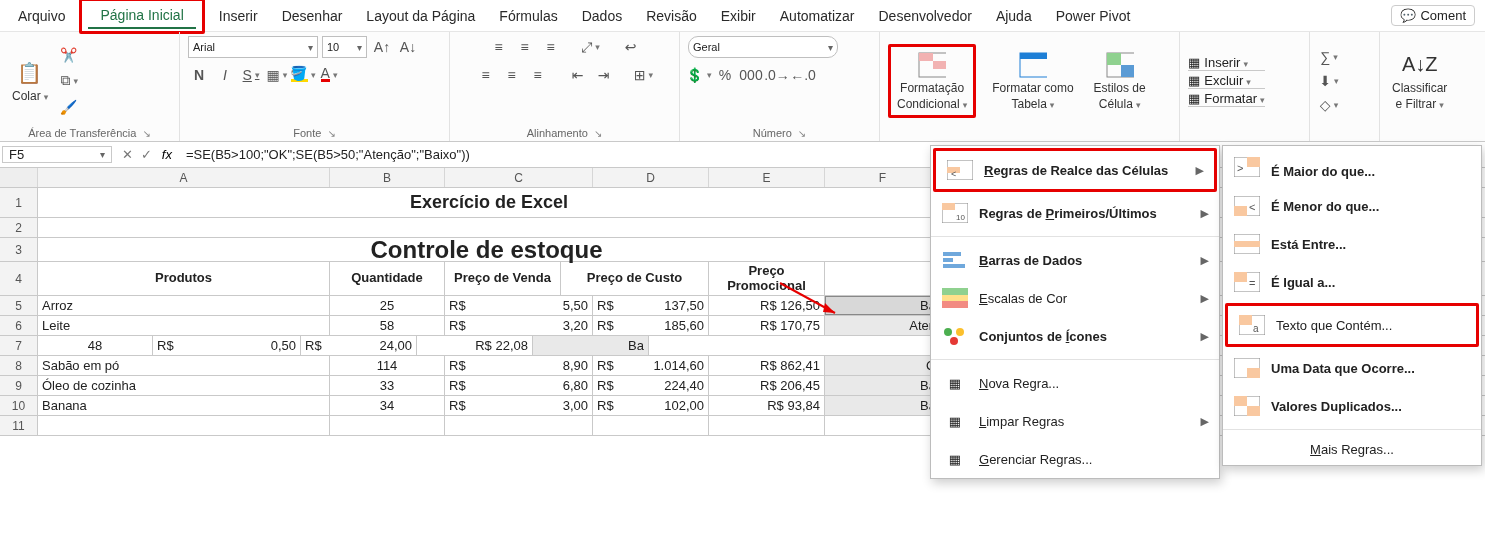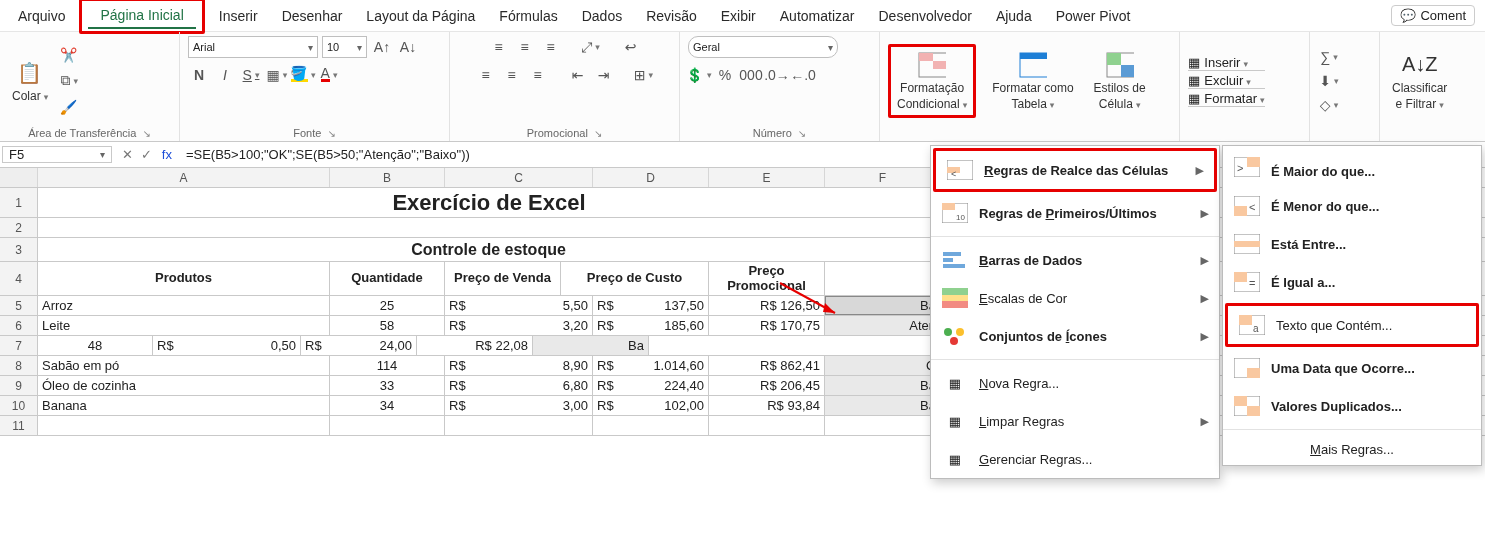--- a/index.html
+++ b/index.html
@@ -38,21 +38,21 @@
   .cond-fmt-wrap { border: 3px solid #e60000; border-radius: 2px; padding: 2px; }
 
   .cell-group-col { display: flex; flex-direction: column; gap: 2px; }
   .cell-group-col .row { display: flex; align-items: center; gap: 4px; font-size: 13px; }
 
   
   .formula-bar { display: flex; align-items: center; height: 26px; border-bottom: 1px solid #c9c9c9; }
   .name-box { width: 110px; border: 1px solid #c9c9c9; margin: 2px 0 2px 2px; padding: 0 6px; display: flex; align-items: center; justify-content: space-between; font-size: 13px; }
   .name-box::after { content: "▾"; font-size: 10px; color: #666; }
   .fx-btns { display: flex; gap: 8px; padding: 0 10px; color: #777; }
-  .fx-label { color: #1d4ed8; padding-right: 8px; }
+  .fx-label { font-style: italic; color: #000000; padding-right: 8px; }
   .formula-input { flex: 1; padding: 0 6px; font-size: 13px; }
 
   
   .grid-area { position: relative; }
   .col-headers { display: flex; height: 20px; border-bottom: 1px solid #c9c9c9; }
   .ch { border-right: 1px solid #d6d6d6; background: #f3f3f3; display: flex; align-items: center; justify-content: center; font-size: 12px; color: #555; }
   .ch.corner { width: 38px; background: #eee; }
   .ch.A { width: 292px; }
   .ch.B { width: 115px; }
   .ch.C { width: 148px; }
@@ -69,22 +69,22 @@
   .cell.C { width: 148px; }
   .cell.D { width: 116px; }
   .cell.E { width: 116px; }
   .cell.F { width: 116px; }
 
   .row.h1 { height: 30px; }
   .row.h3 { height: 24px; }
   .row.h-data { height: 20px; }
   .row.h-head { height: 34px; }
 
-  .title-cell { width: 903px; border-right: 1px solid #c9c9c9; display: flex; align-items: center; justify-content: center; font-weight: bold; font-size: 22px; }
-  .sub-cell { width: 903px; border-right: 2px solid #be185d; display: flex; align-items: center; justify-content: center; font-weight: bold; font-size: 16px; }
+  .title-cell { width: 903px; border-right: 1px solid #c9c9c9; display: flex; align-items: center; justify-content: center; font-weight: bold; font-size: 18px; }
+  .sub-cell { width: 903px; border-right: 6px solid #be185d; display: flex; align-items: center; justify-content: center; font-weight: bold; font-size: 24px; }
 
   .th { font-weight: bold; justify-content: center; text-align: center; line-height: 1.1; }
   .money { justify-content: space-between; }
   .money .cur { }
   .money .val { }
 
   .row .cell.sel { background: #d8d8d8; border: 1px solid #888; }
   .row .cell.high { background: #e9e9e9; }
 
   .red-arrow { position: absolute; width: 70px; height: 40px; pointer-events: none; }
@@ -191,21 +191,21 @@
         <span class="small-ic">≡</span>
         <span class="small-ic">≡</span>
         <span style="width:10px"></span>
         <span class="small-ic">⇤</span>
         <span class="small-ic">⇥</span>
         <span style="width:10px"></span>
         <span class="small-ic dd">⊞</span>
       </div>
     </div>
     <div class="group-label">
-      <span>Promocional</span><span class="launcher">↘</span>
+      <span>Alinhamento</span><span class="launcher">↘</span>
     </div>
   </div>
 
   <div class="group" style="width:200px;">
     <div class="group-body" style="flex-direction:column; gap:6px; align-items:flex-start;">
       <div class="combo num-fmt">Geral</div>
       <div class="hstack">
         <span class="small-ic dd">💲</span>
         <span class="small-ic">%</span>
         <span class="small-ic">000</span>

